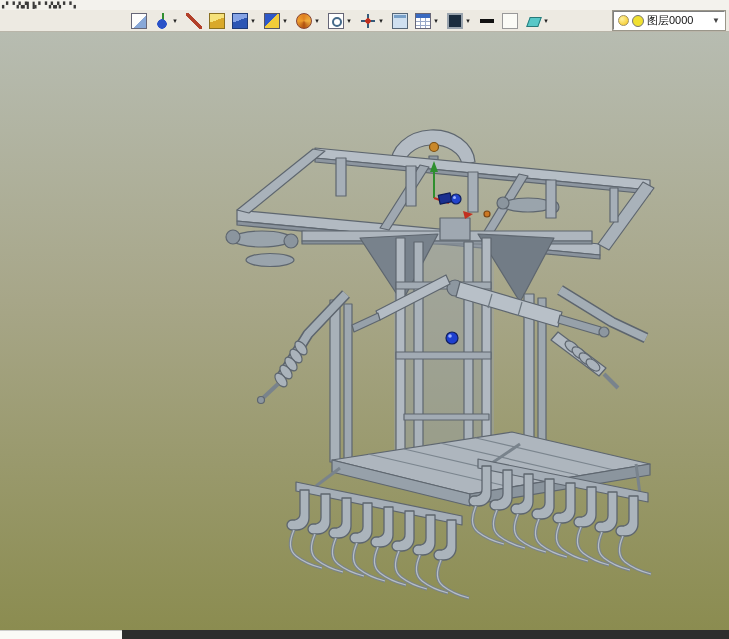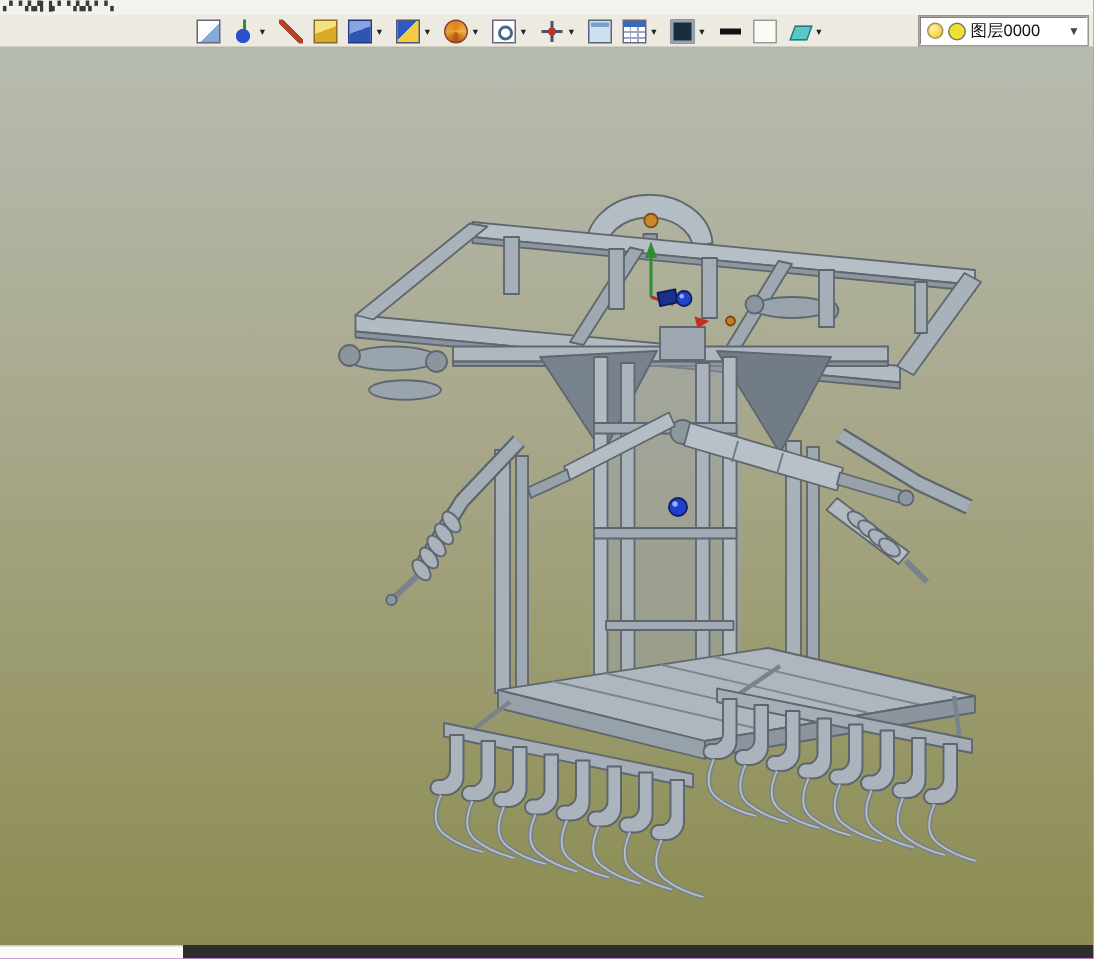--- a/index.html
+++ b/index.html
@@ -1,19 +1,19 @@
 <!DOCTYPE html>
 <html><head>
 <meta charset="utf-8">
 <style>
   html,body{margin:0;padding:0;background:#c8c8c0;}
   .window{
     position:relative;width:729px;height:639px;overflow:hidden;
     font-family:"Liberation Sans","DejaVu Sans",sans-serif;
-    background:#d946ef;
+    background:#14b8a6;
   }
   
   .titlebar{
     height:10px;background:#f3f2ed;overflow:hidden;
     font-size:6px;line-height:10px;color:#3a3a3a;
     padding-left:2px;letter-spacing:-0.5px;white-space:nowrap;
   }
   
   .toolbar{
     height:22px;background:#edeae2;border-bottom:1px solid #b9b5a9;

